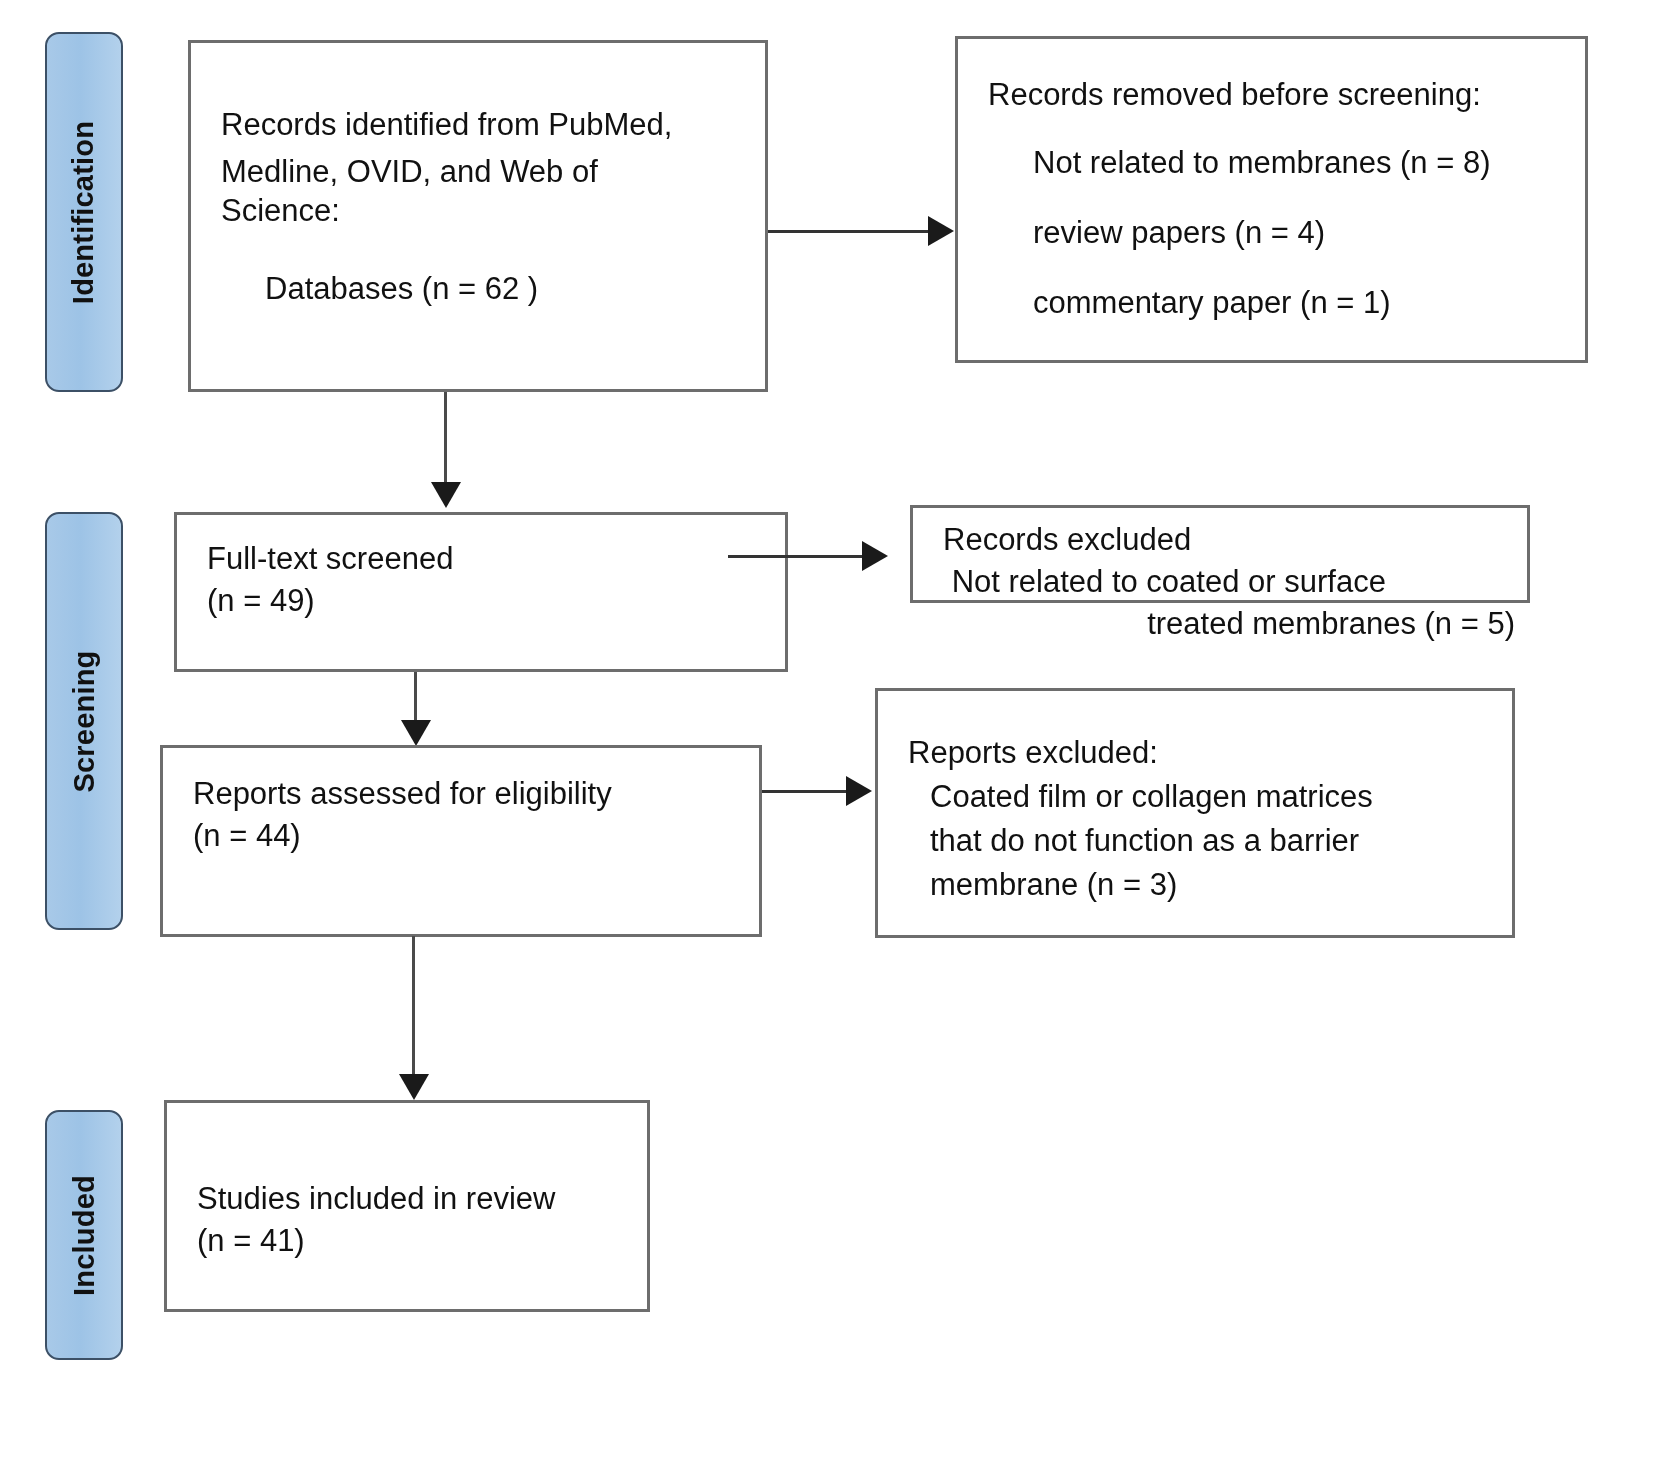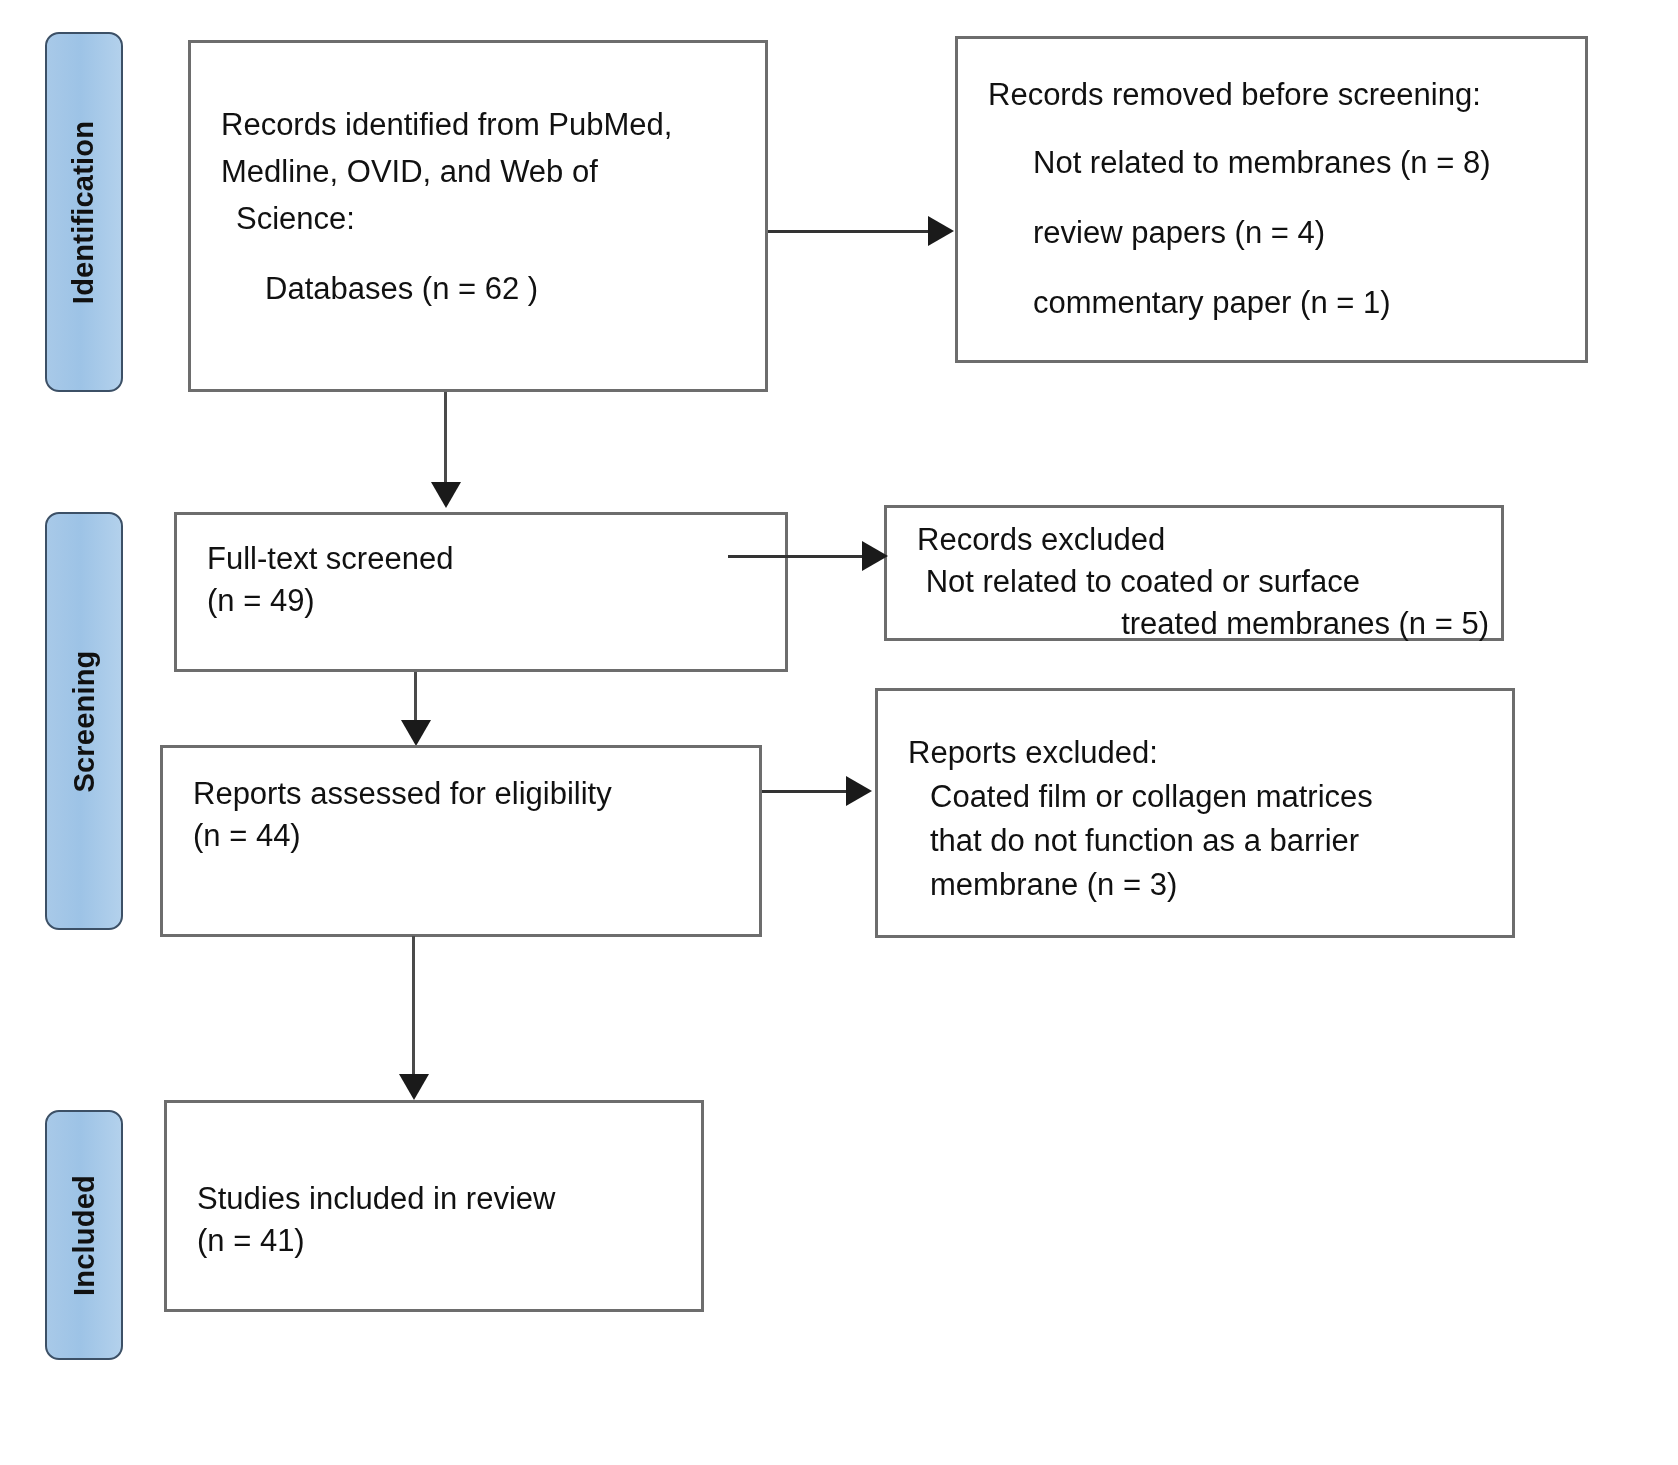--- a/index.html
+++ b/index.html
@@ -100,21 +100,21 @@
     <span class="stage-label">Screening</span>
   </div>
 
   <div class="stage-bar" style="left:45px; top:1110px; width:78px; height:250px;">
     <span class="stage-label">Included</span>
   </div>
 
   <div class="flow-box" style="left:188px; top:40px; width:580px; height:352px;">
     <div class="box-text" style="top:58px;">Records identified from PubMed,</div>
     <div class="box-text" style="top:105px;">Medline, OVID, and Web of</div>
-    <div class="box-text" style="top:152px;margin-left:15px;">Science:</div>
+    <div class="box-text" style="top:144px;">Science:</div>
     <div class="box-text" style="top:222px; left:74px;">Databases (n = 62 )</div>
   </div>
 
   <div class="flow-box" style="left:955px; top:36px; width:633px; height:327px;">
     <div class="box-text" style="top:32px;">Records removed before screening:</div>
     <div class="box-text indent-block" style="top:100px; left:75px;">Not related to membranes (n = 8)</div>
     <div class="box-text indent-block" style="top:170px; left:75px;">review papers (n = 4)</div>
     <div class="box-text indent-block" style="top:240px; left:75px;">commentary paper (n = 1)</div>
   </div>
 
@@ -122,21 +122,21 @@
   <div class="arrow-right" style="left:928px; top:216px;"></div>
 
   <div class="conn-v" style="left:444px; top:392px; width:3px; height:92px;"></div>
   <div class="arrow-down" style="left:431px; top:482px;"></div>
 
   <div class="flow-box" style="left:174px; top:512px; width:614px; height:160px;">
     <div class="box-text" style="top:20px;">Full-text screened</div>
     <div class="box-text" style="top:62px;">(n = 49)</div>
   </div>
 
-  <div class="flow-box" style="left:884px; top:505px; width:620px; height:136px;">
+  <div class="flow-box" style="left:910px; top:505px; width:620px; height:98px;">
     <div class="box-text" style="top:8px;">Records excluded</div>
     <div class="box-text" style="top:50px;"> Not related to coated or surface</div>
     <div class="box-text" style="top:92px; left:22px;text-align:right;">treated membranes (n = 5)</div>
   </div>
 
   <div class="conn-h" style="left:728px; top:555px; width:136px;"></div>
   <div class="arrow-right" style="left:862px; top:541px;"></div>
 
   <div class="conn-v" style="left:414px; top:672px; width:3px; height:50px;"></div>
   <div class="arrow-down" style="left:401px; top:720px;"></div>
@@ -152,18 +152,18 @@
     <div class="box-text" style="top:126px; left:52px;">that do not function as a barrier</div>
     <div class="box-text" style="top:170px; left:52px;">membrane (n = 3)</div>
   </div>
 
   <div class="conn-h" style="left:762px; top:790px; width:86px;"></div>
   <div class="arrow-right" style="left:846px; top:776px;"></div>
 
   <div class="conn-v" style="left:412px; top:936px; width:3px; height:140px;"></div>
   <div class="arrow-down" style="left:399px; top:1074px;"></div>
 
-  <div class="flow-box" style="left:164px; top:1100px; width:540px; height:212px;">
+  <div class="flow-box" style="left:164px; top:1100px; width:486px; height:212px;">
     <div class="box-text" style="top:72px;">Studies included in review</div>
     <div class="box-text" style="top:114px;">(n = 41)</div>
   </div>
 
 </div>
 
 </body></html>

